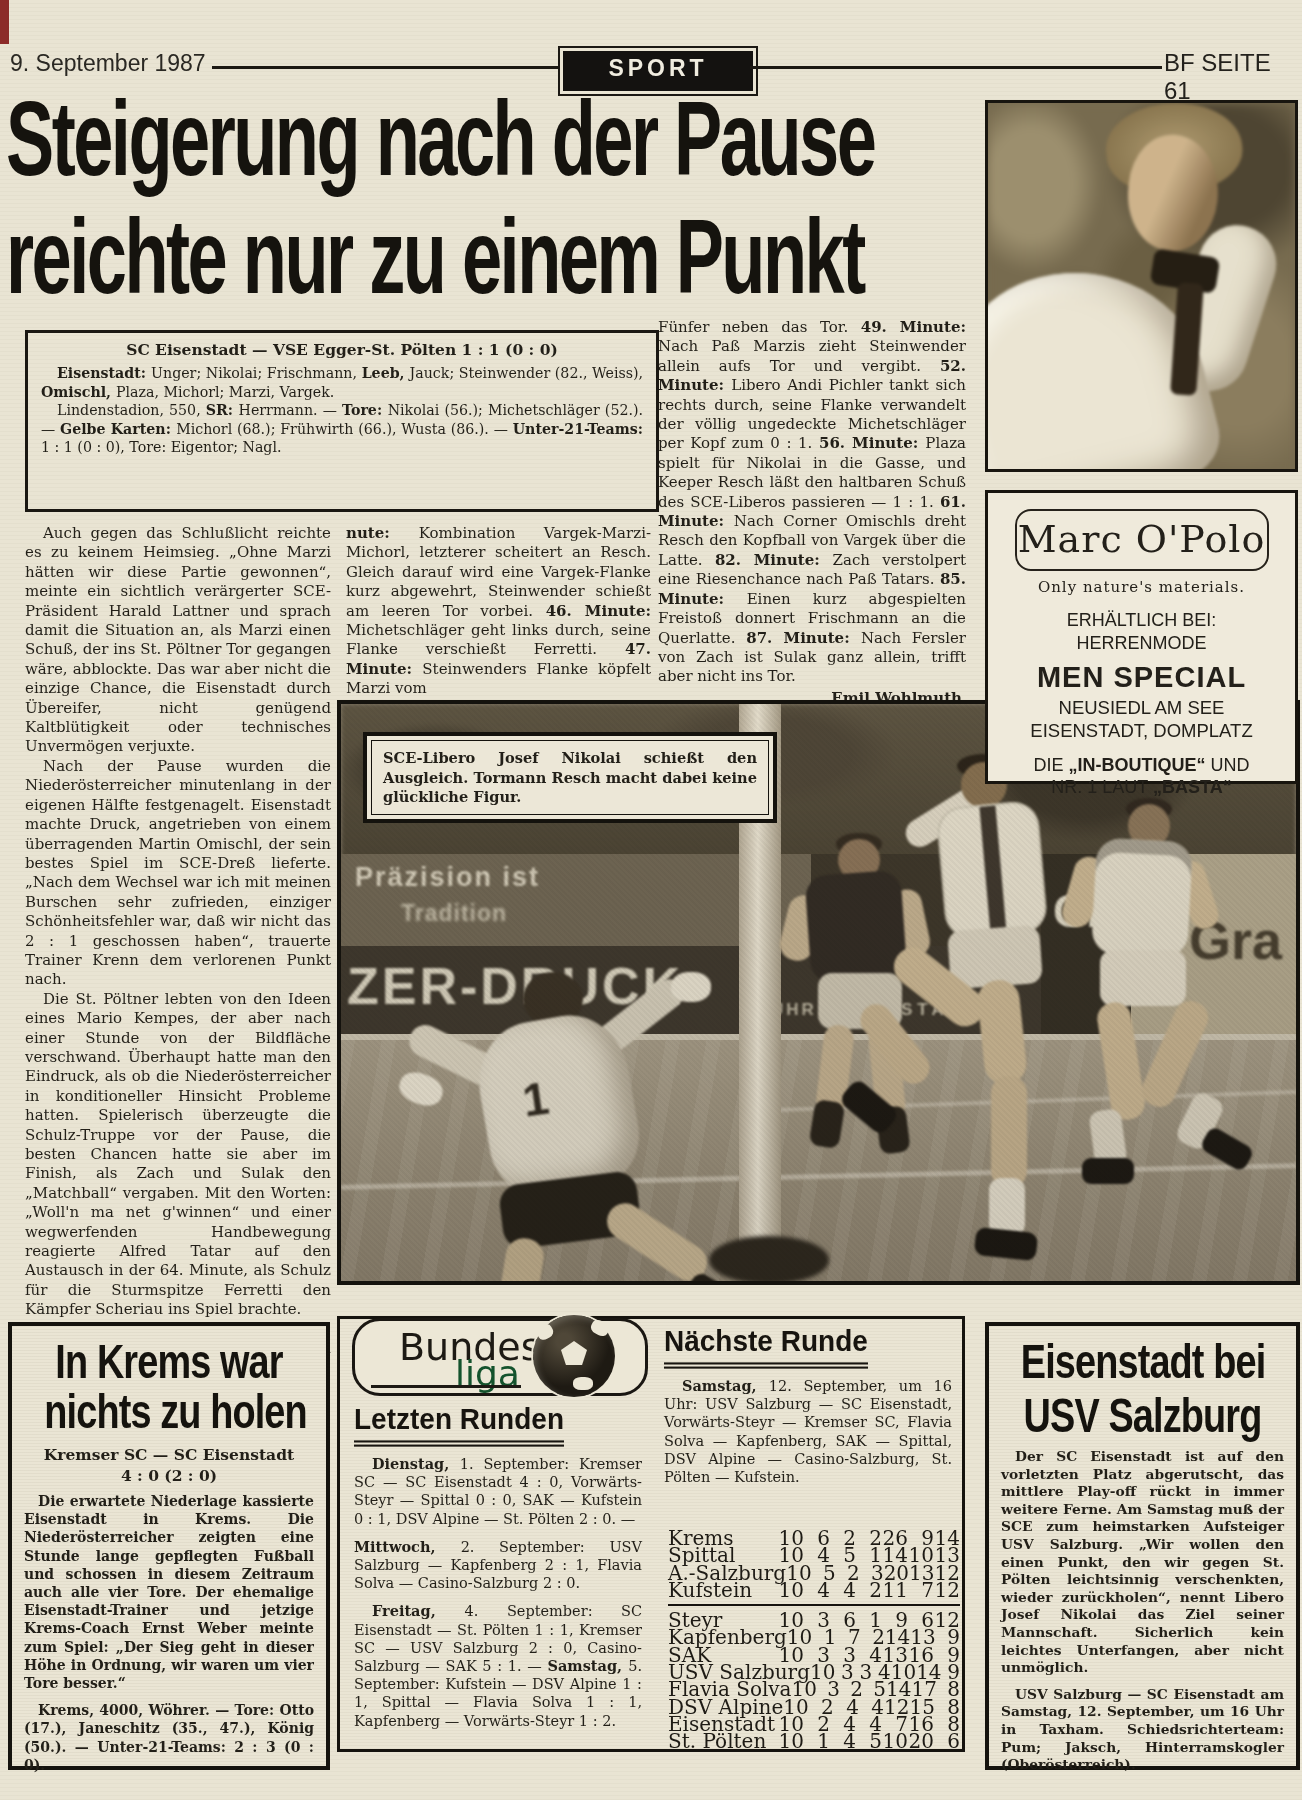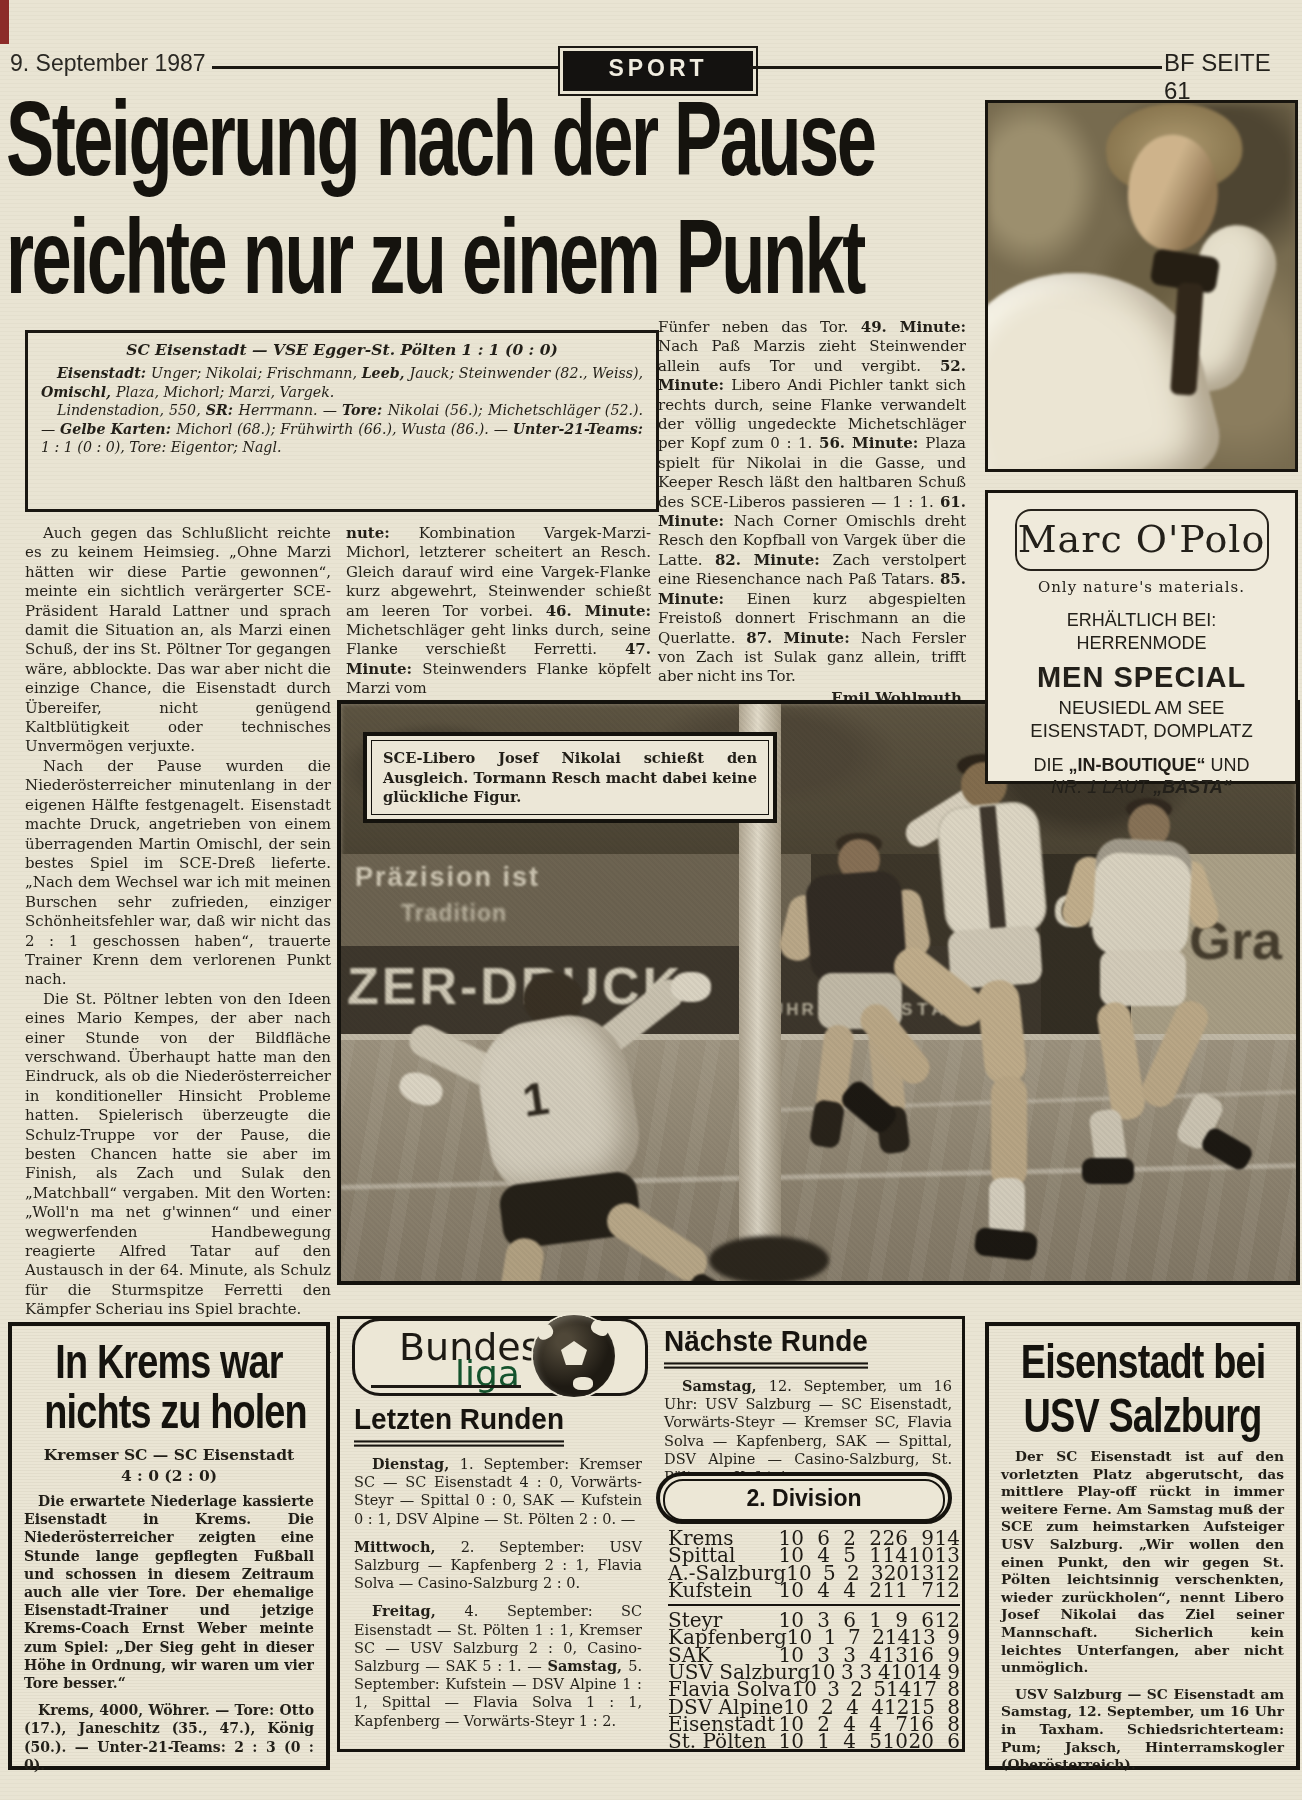--- a/index.html
+++ b/index.html
@@ -21,21 +21,21 @@
   .badge-in{width:100%;height:100%;background:#141210;color:#f0ecdf;text-align:center;
             font:bold 23px/34px "Liberation Sans",sans-serif;letter-spacing:4px;}
 
   
   .hl{left:6px;font-family:"Liberation Sans",sans-serif;font-weight:700;font-size:86px;line-height:1;
       letter-spacing:-3px;color:#15130e;transform:scale(.84,1.22);transform-origin:0 0;white-space:nowrap;}
   .hl1{top:86px;} .hl2{top:204px;}
 
   
   .matchbox{left:25px;top:330px;width:602px;height:162px;border:3px solid #1a1712;padding:7px 13px;
-            font-size:14.2px;line-height:18.4px;font-style:italic;}
+            font-size:14.2px;line-height:18.4px;}
   .mb-title{text-align:center;font-weight:bold;font-size:15.5px;margin:1px 0 5px;}
   .mb-p{text-align:justify;text-indent:16px;margin:0;}
 
   
   .col{position:absolute;width:306px;font-size:15px;line-height:19.4px;text-align:justify;}
   .col p{margin:0;text-indent:18px;}
   .col p.ni{text-indent:0;}
   .col1{left:25px;top:524px;height:760px;}
   .col2{left:346px;top:524px;width:305px;height:174px;overflow:hidden;}
   .col3{left:658px;top:318px;width:308px;}
@@ -353,21 +353,21 @@
 
   <div class="abs ad">
     <div class="ad-logo">Marc O'Polo</div>
     <div class="ad-tag">Only nature's materials.</div>
     <div class="ad-l12">ERHÄLTLICH BEI:</div>
     <div class="ad-l12">HERRENMODE</div>
     <div class="ad-l3">MEN SPECIAL</div>
     <div class="ad-l45">NEUSIEDL AM SEE</div>
     <div class="ad-l45">EISENSTADT, DOMPLATZ</div>
     <div class="ad-l6"><span>DIE </span><b>„IN-BOUTIQUE“</b><span> UND</span></div>
-    <div class="ad-l6" style="margin-top:0;font-style:italic;"><span>NR. 1 LAUT </span><b>„BASTA“</b></div>
+    <div class="ad-l6" style="margin-top:0;"><span>NR. 1 LAUT </span><b>„BASTA“</b></div>
   </div>
 
   <div class="bbx boxA">
     <div class="bighead">In Krems war</div>
     <div class="bighead">nichts zu holen</div>
     <div class="subhead">
       <div>Kremser SC — SC Eisenstadt</div>
       <div>4 : 0 (2 : 0)</div>
     </div>
     <p class="bbody">Die erwartete Niederlage kassierte Eisenstadt in Krems. Die Niederösterreicher zeigten eine Stunde lange gepflegten Fußball und schossen in diesem Zeitraum auch alle vier Tore. Der ehemalige Eisenstadt-Trainer und jetzige Krems-Coach Ernst Weber meinte zum Spiel: „Der Sieg geht in dieser Höhe in Ordnung, wir waren um vier Tore besser.“</p>
@@ -392,23 +392,20 @@
     <p class="midp ind"><b>Dienstag, </b><span>1. September: Kremser SC — SC Eisenstadt 4 : 0, Vorwärts-Steyr — Spittal 0 : 0, SAK — Kufstein 0 : 1, DSV Alpine — St. Pölten 2 : 0. —</span></p>
     <p class="midp"><b>Mittwoch, </b><span>2. September: USV Salzburg — Kapfenberg 2 : 1, Flavia Solva — Casino-Salzburg 2 : 0.</span></p>
     <p class="midp ind"><b>Freitag, </b><span>4. September: SC Eisenstadt — St. Pölten 1 : 1, Kremser SC — USV Salzburg 2 : 0, Casino-Salzburg — SAK 5 : 1. — </span><b>Samstag, </b><span>5. September: Kufstein — DSV Alpine 1 : 1, Spittal — Flavia Solva 1 : 1, Kapfenberg — Vorwärts-Steyr 1 : 2.</span></p>
   </div>
 
   <div class="midcol nr-col">
     <div class="midhead">Nächste Runde</div>
     <p class="midp ind"><b>Samstag, </b><span>12. September, um 16 Uhr: USV Salzburg — SC Eisenstadt, Vorwärts-Steyr — Kremser SC, Flavia Solva — Kapfenberg, SAK — Spittal, DSV Alpine — Casino-Salzburg, St. Pölten — Kufstein.</span></p>
   </div>
 
-  <div class="capsule">
-    <div class="capsule-in">2. Division</div>
-  </div>
 
   <div class="ltable">
       <div class="trow">
         <span class="tname">Krems</span>
         <span class="tnum">10</span>
         <span class="tnum">6</span>
         <span class="tnum">2</span>
         <span class="tnum">2</span>
         <span class="tnum">26</span>
         <span class="tnum">9</span>

